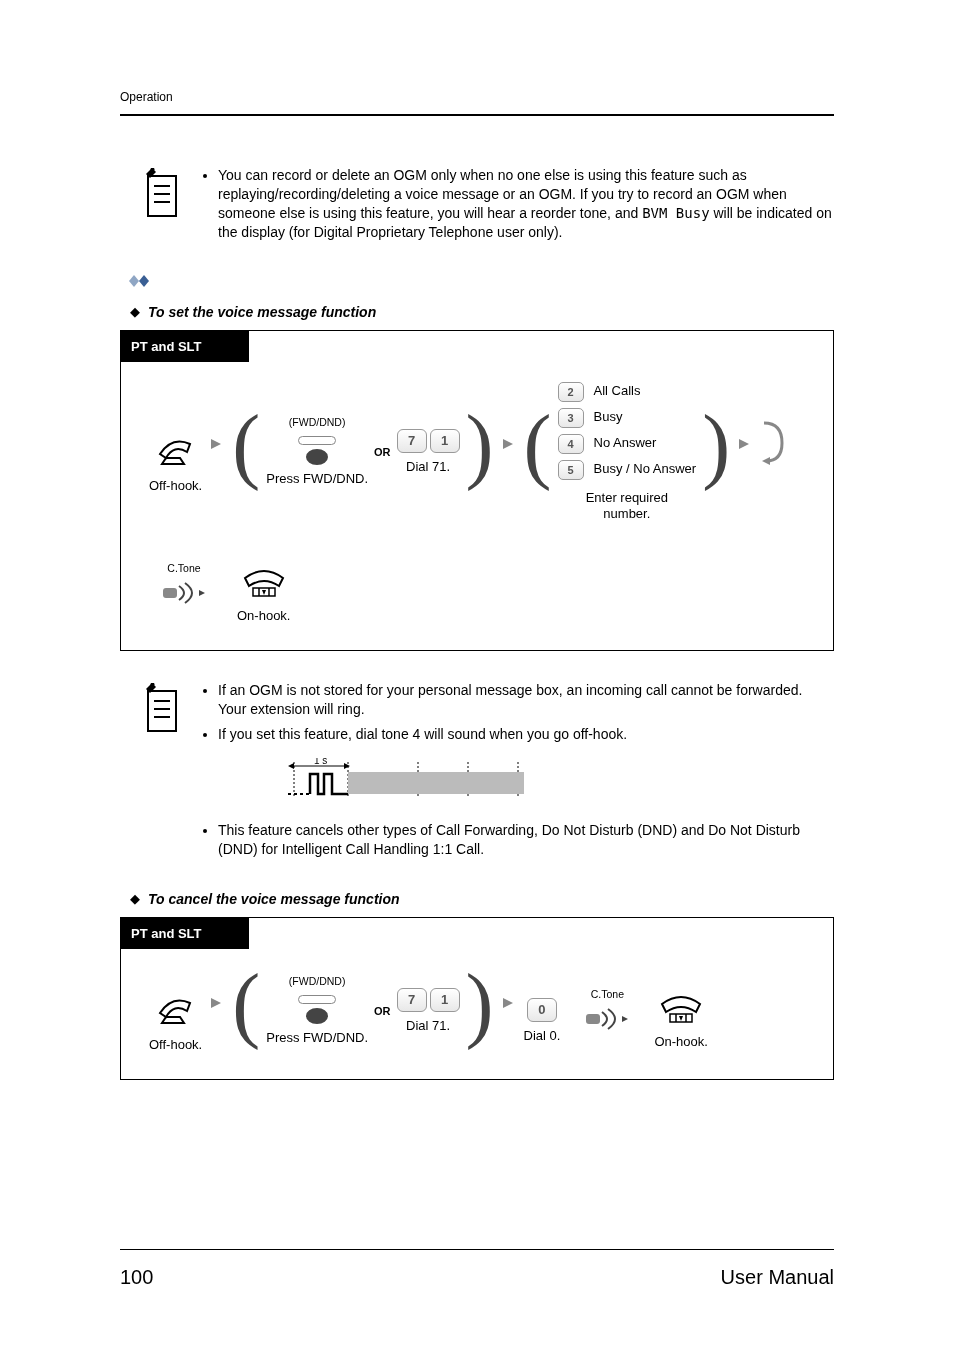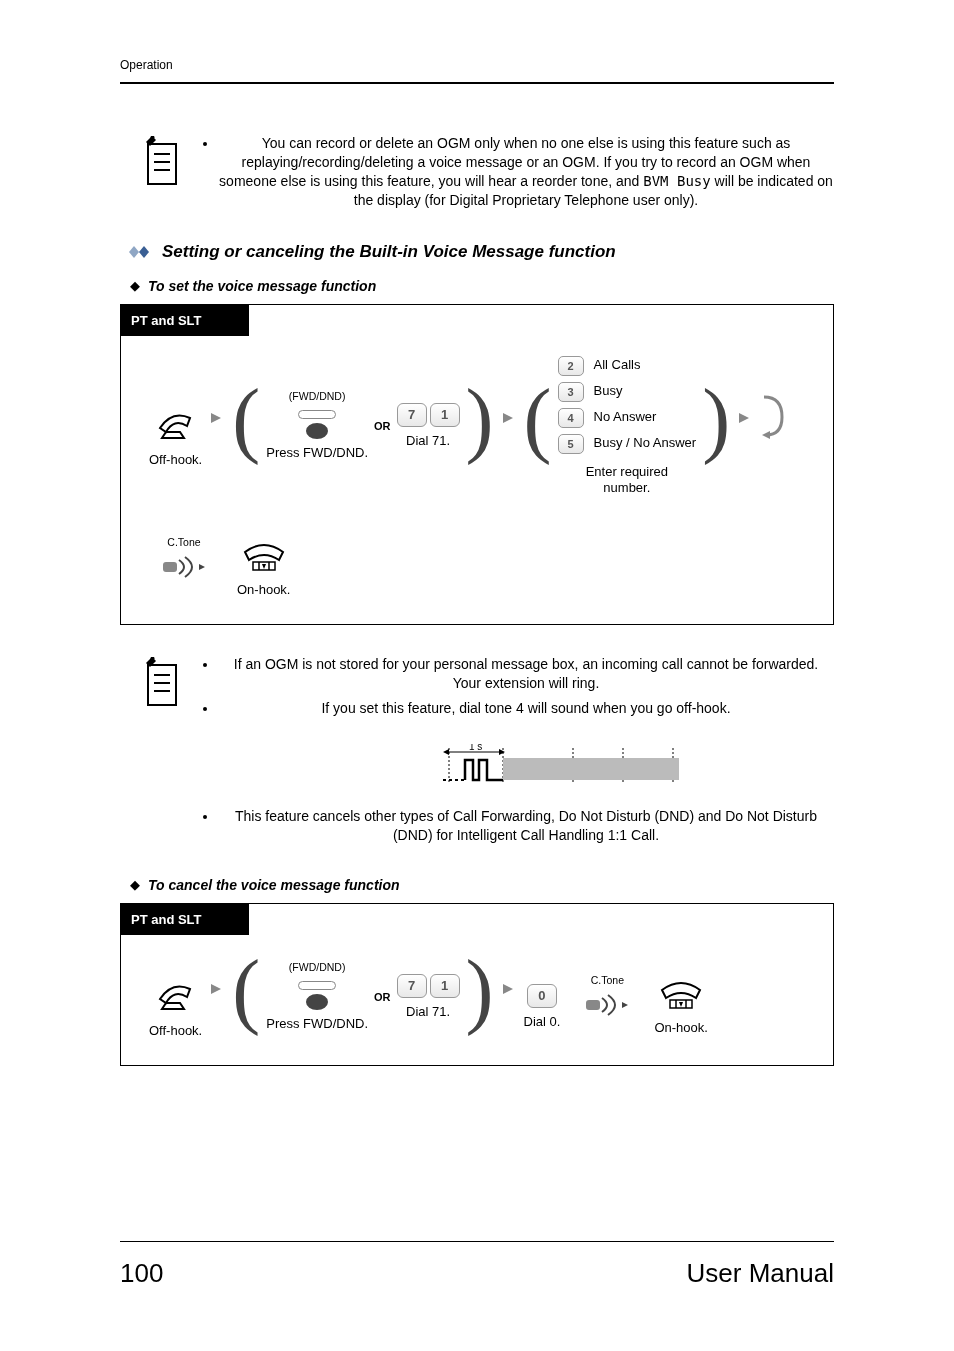--- a/index.html
+++ b/index.html
@@ -5,21 +5,21 @@
     * { margin: 0; padding: 0; box-sizing: border-box; }
     body {
       font-family: Arial, Helvetica, sans-serif;
       background: #fff;
       width: 954px;
       height: 1351px;
       position: relative;
       color: #000;
     }
     .page {
-      padding: 58px 120px 50px 120px;
+      padding: 90px 120px 50px 120px;
     }
     .running-header {
       font-size: 12px;
       margin-bottom: 10px;
     }
     .hr-thick {
       border: none;
       border-top: 2.5px solid #000;
       margin-bottom: 50px;
     }
@@ -30,21 +30,20 @@
       align-items: flex-start;
       padding-left: 18px;
     }
     .notepad-icon {
       flex: 0 0 48px;
       margin-top: 2px;
     }
     .note-text {
       font-size: 14px;
       line-height: 1.35;
-      text-align: center;
     }
     .note-text ul {
       list-style: disc;
       padding-left: 14px;
     }
     .note-text li {
       margin-bottom: 6px;
     }
     .subsection {
       display: flex;
@@ -169,37 +168,37 @@
     }
     .grid3 {
       display:flex; flex-direction:column; gap:3px;
     }
     .grid3 .row { display:flex; gap:3px; }
     .grid3 .cell {
       width:22px; height:17px; border:1.5px solid #999; border-radius:4px;
       background: linear-gradient(#fff,#e8e8e8);
     }
     .waveform {
-      margin: 26px 0 14px 80px;
+      margin: 14px 0 14px 80px;
     }
     .footer {
       position: absolute;
       bottom: 62px;
       left: 120px;
       right: 120px;
     }
     .footer-hr {
       border: none;
       border-top: 1.5px solid #000;
       margin-bottom: 16px;
     }
     .footer-row {
       display: flex;
       justify-content: space-between;
-      font-size: 26px;
+      font-size: 20px;
     }
   </style>
 </head>
 <body>
 
 <div class="page">
   <div class="running-header">Operation</div>
   <hr class="hr-thick">
 
   <div class="note-row">
@@ -222,21 +221,20 @@
     </div>
   </div>
 
   <div class="subsection">
     <span class="diamond-pair">
       <svg width="24" height="14" viewBox="0 0 24 14">
         <polygon points="6,1 11,7 6,13 1,7" fill="#8fa6c4"></polygon>
         <polygon points="16,1 21,7 16,13 11,7" fill="#3a5f94"></polygon>
       </svg>
     </span>
-    <span class="subsection-title">Setting or canceling the Built-in Voice Message function</span>
   </div>
 
   <div class="sub2">
     <span class="black-diamond">◆</span>
     <span class="sub2-title">To set the voice message function</span>
   </div>
 
   <div class="flow-box">
     <div class="flow-header">PT and SLT</div>
 

